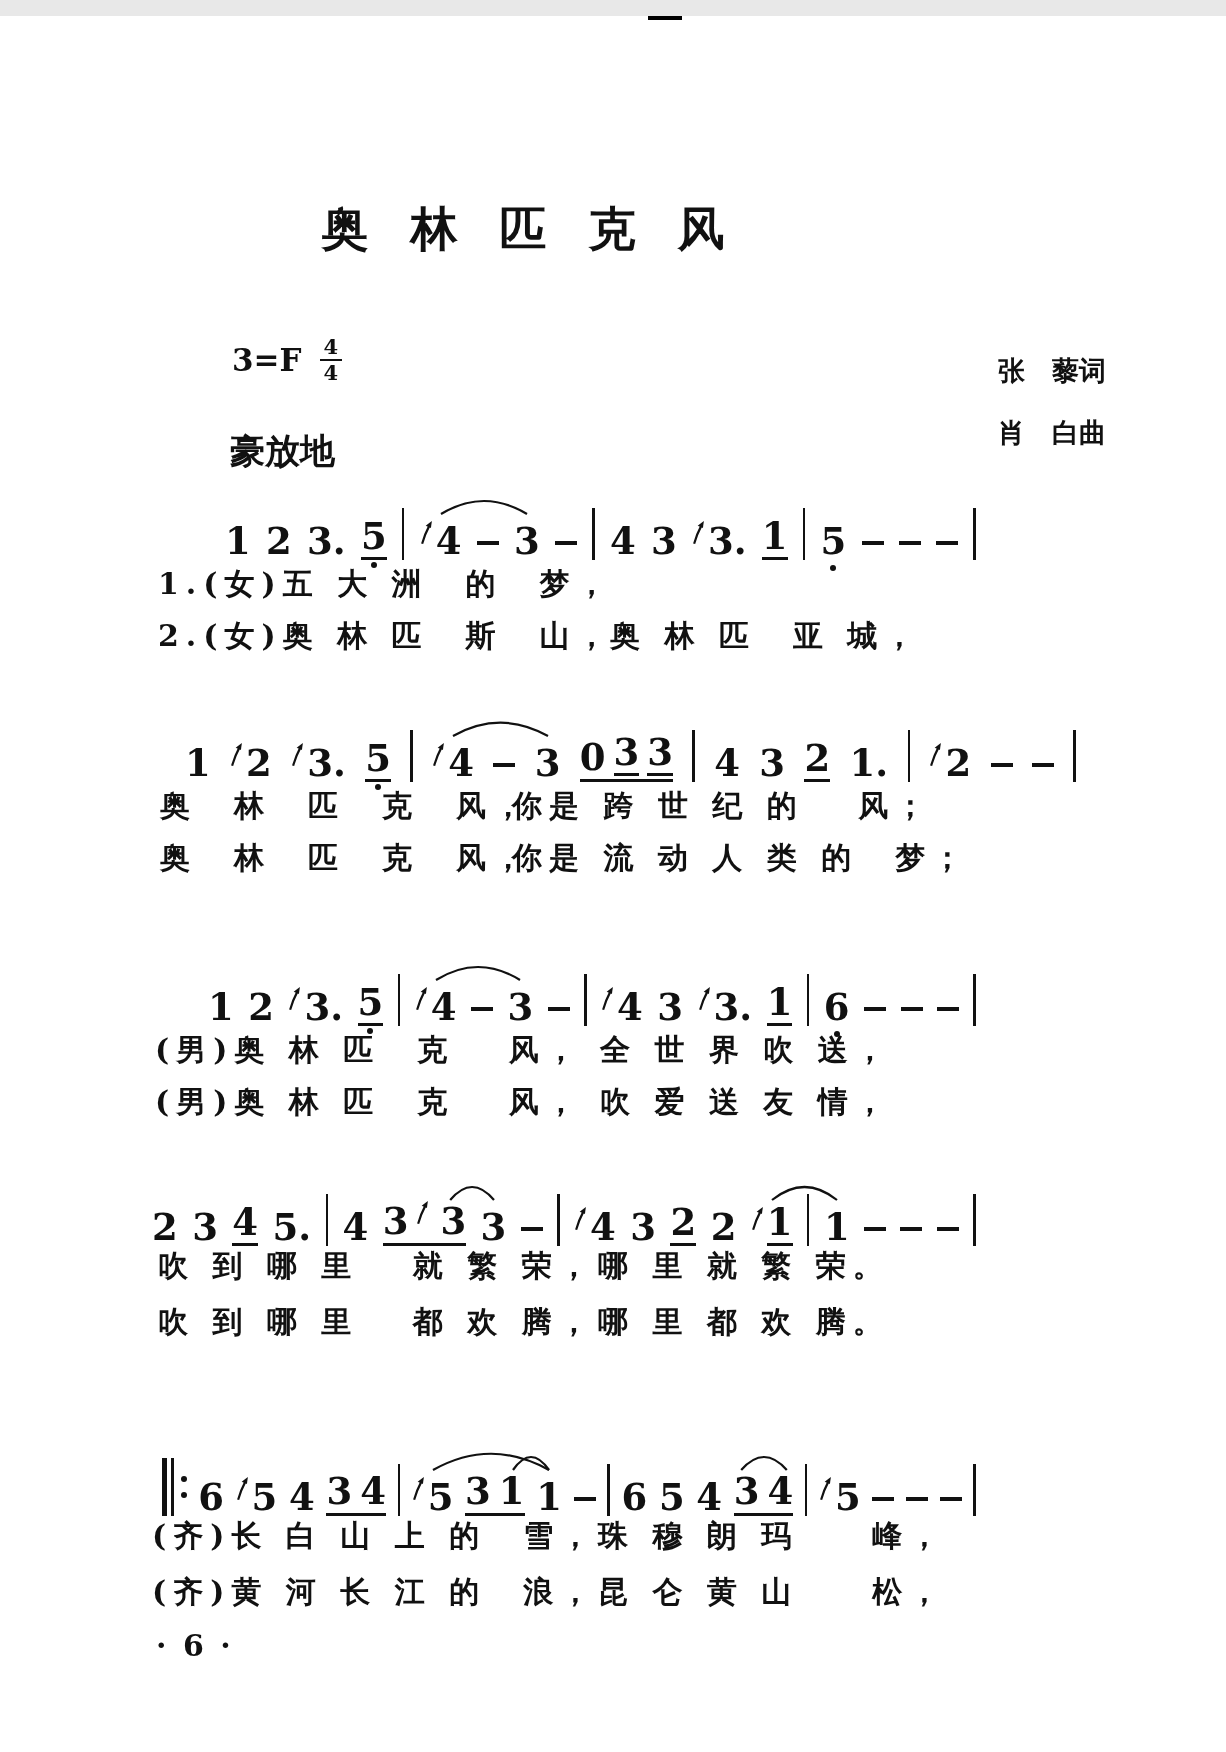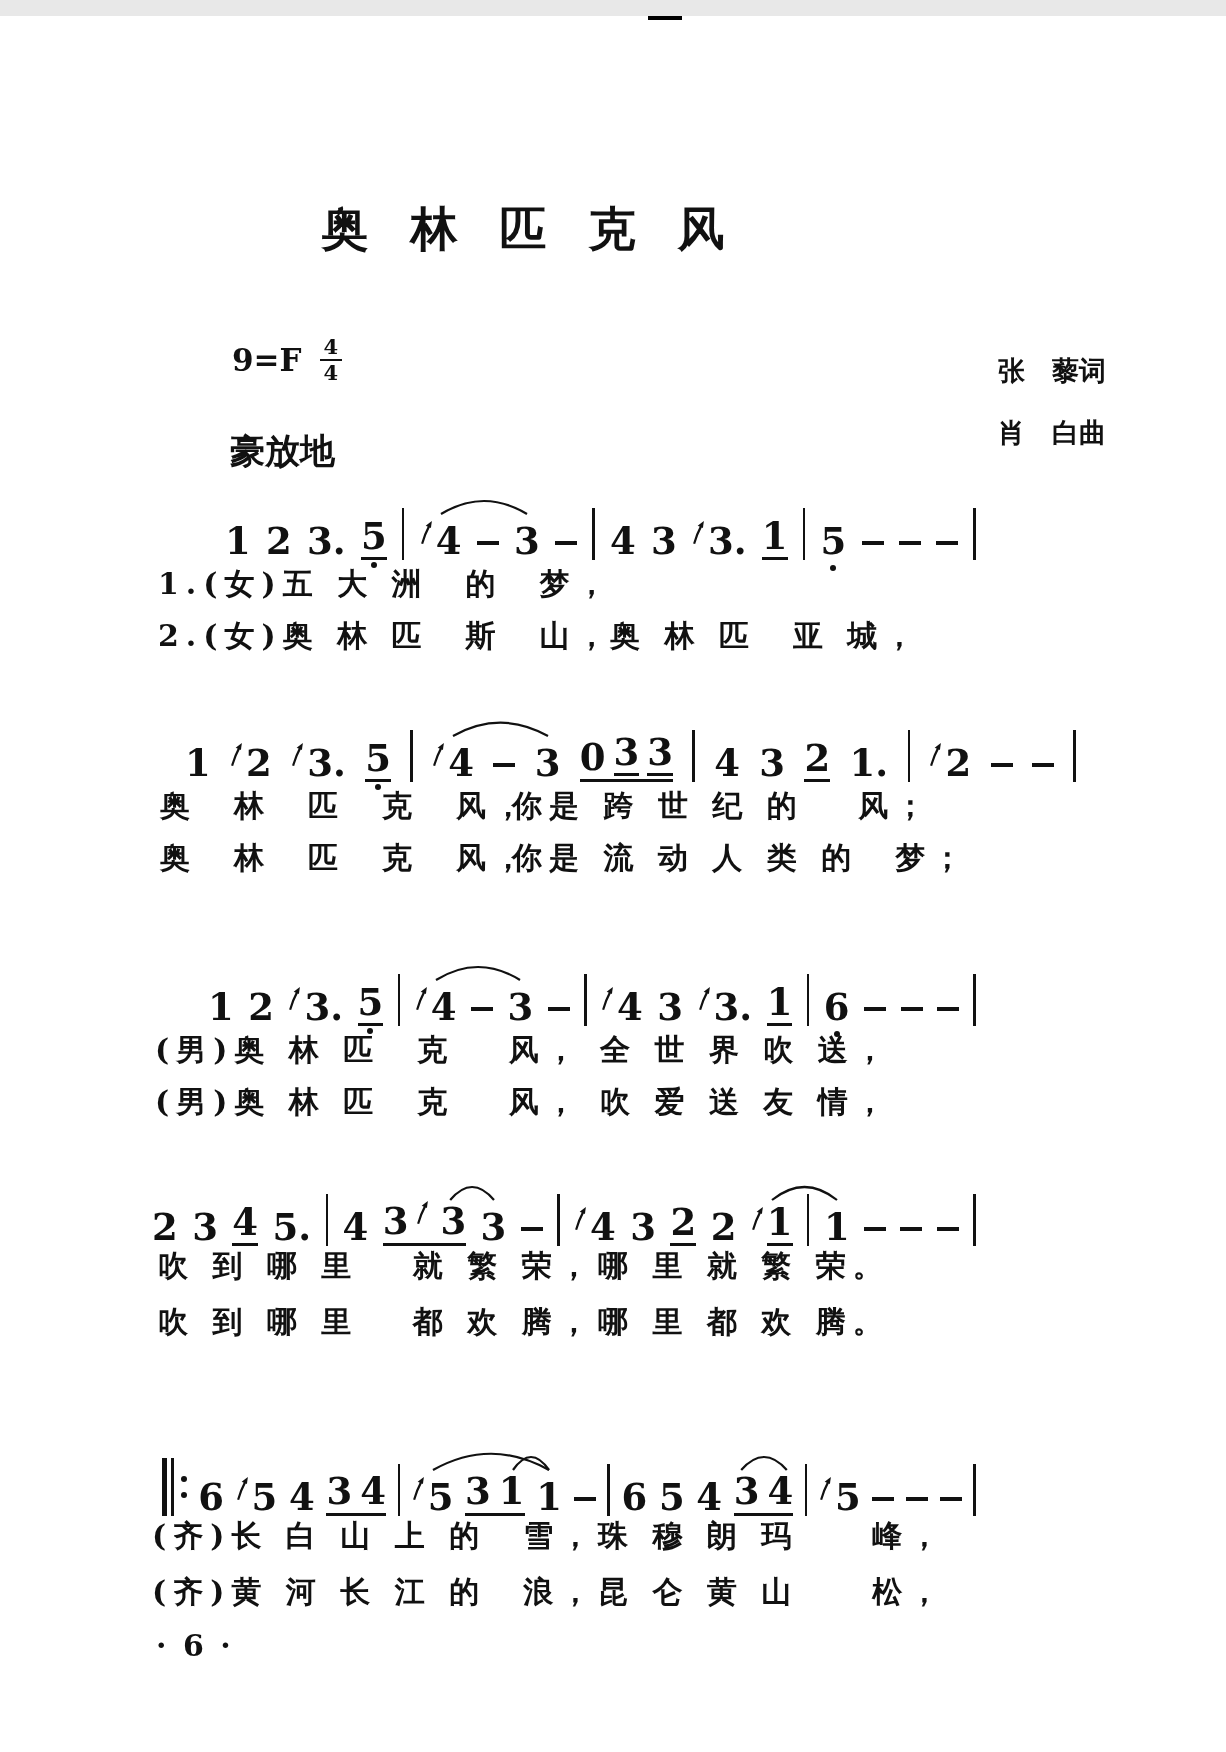--- a/index.html
+++ b/index.html
@@ -60,21 +60,21 @@
 </style>
 </head>
 <body>
 
 <div class="page">
   <div class="speck"></div>
 
   <h1 class="title">奥林匹克风</h1>
 
   <div class="keysig">
-    <span class="key">9=F</span>
+    <span class="key">3=F</span>
     <span class="frac">
       <span class="fnum">4</span>
       <span class="fden">4</span>
     </span>
   </div>
 
   <div class="tempo">豪放地</div>
 
   <div class="credits">
     <div>张　藜词</div>

